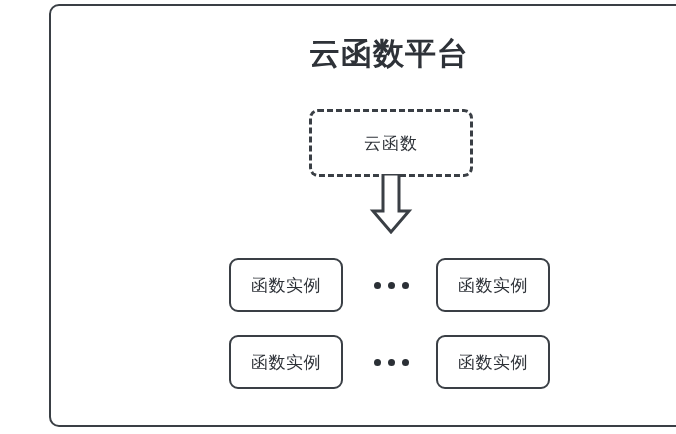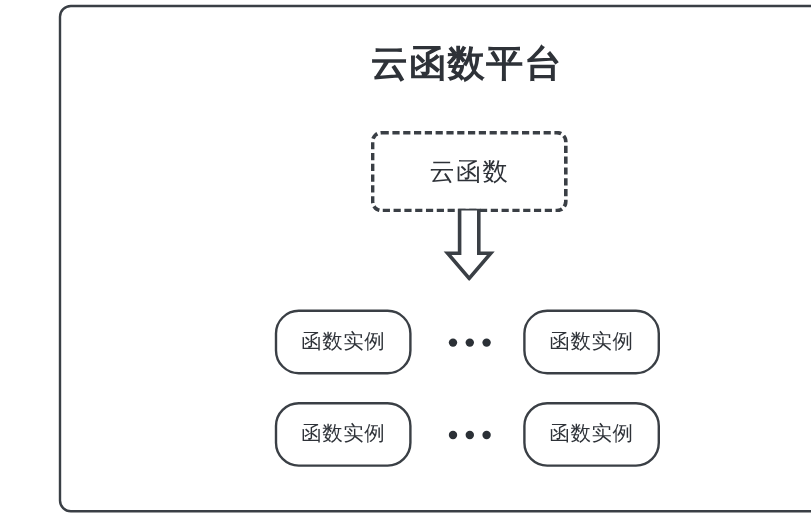--- a/index.html
+++ b/index.html
@@ -54,21 +54,21 @@
     height: 68px;
     box-sizing: border-box;
     border: 3px dashed #3a3f45;
     border-radius: 9px;
     background: #ffffff;
     display: flex;
     align-items: center;
     justify-content: center;
   }
   .cloud-func-label {
-    font-size: 21px;
+    font-size: 17px;
     line-height: 24px;
     color: #2e3238;
     letter-spacing: 1px;
   }
   
   .block-arrow {
     position: absolute;
     left: 316px;
     top: 168px;
     width: 48px;
@@ -84,21 +84,21 @@
   .inst-row.row-1 { top: 252px; }
   .inst-row.row-2 { top: 329px; }
 
   .inst-box {
     position: absolute;
     top: 0;
     width: 114px;
     height: 54px;
     box-sizing: border-box;
     border: 2.5px solid #3a3f45;
-    border-radius: 20px;
+    border-radius: 9px;
     background: #ffffff;
     display: flex;
     align-items: center;
     justify-content: center;
   }
   .inst-box.left  { left: 178px; }
   .inst-box.right { left: 385px; }
 
   .inst-label {
     font-size: 17px;

